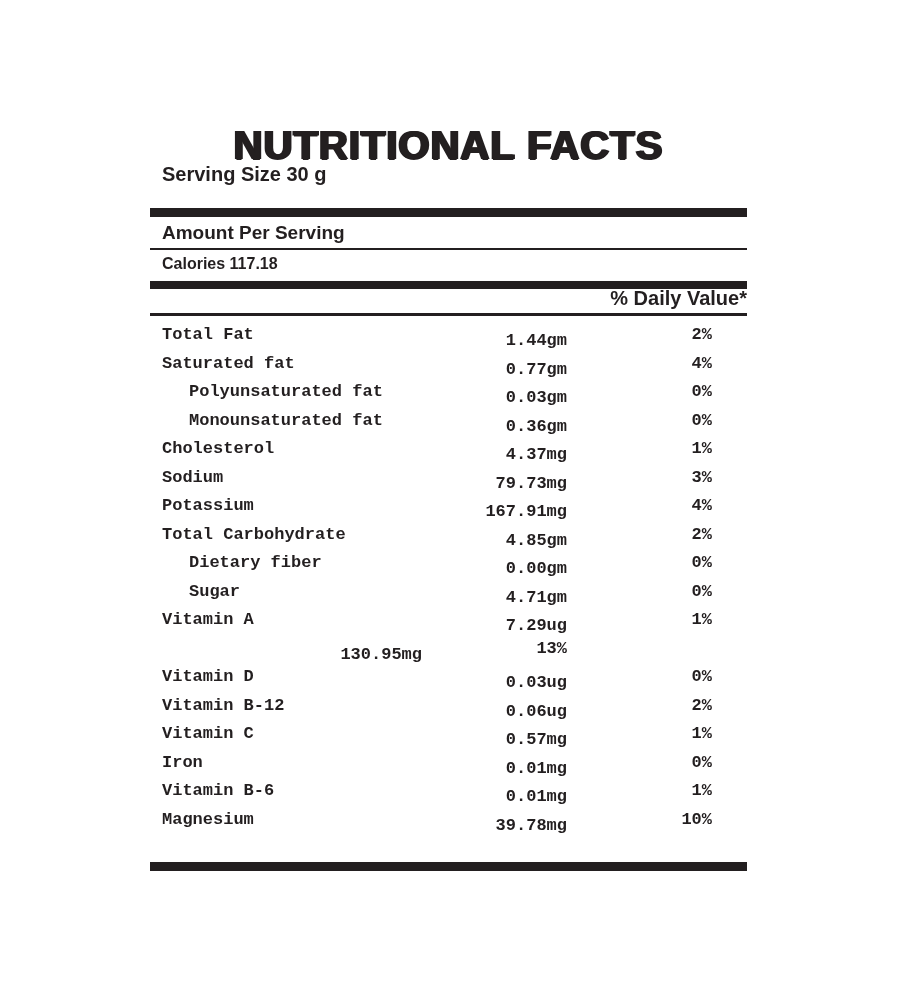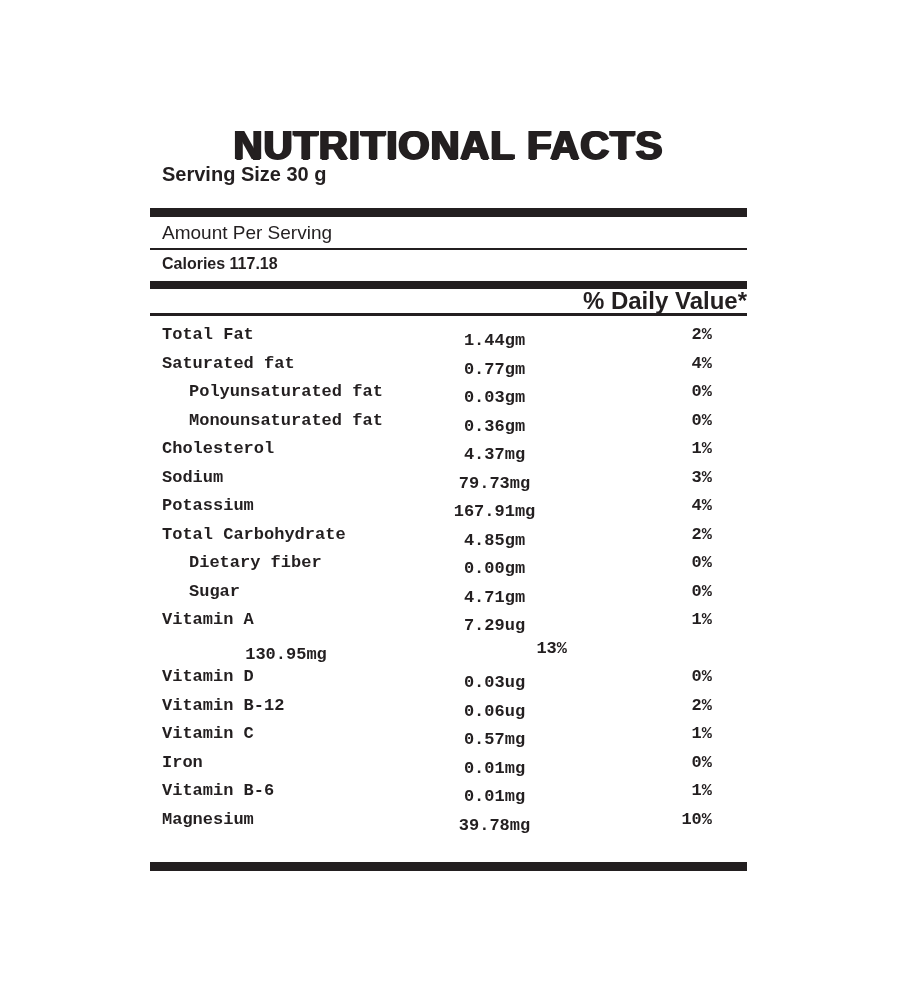--- a/index.html
+++ b/index.html
@@ -57,59 +57,59 @@
   .bar-top        { top: 208px; height: 9px; }
   .rule-thin      { top: 248px; height: 2px; }
   .bar-calories   { top: 281px; height: 8px; }
   .rule-medium    { top: 313px; height: 3px; }
   .bar-bottom     { top: 862px; height: 9px; }
   .amount-per-serving {
     position: absolute;
     top: 222px;
     left: 12px;
     font-size: 19px;
-    font-weight: normal;
+    font-weight: bold;
     white-space: nowrap;
   }
   .calories-line {
     position: absolute;
     top: 255px;
     left: 12px;
     font-size: 16px;
     font-weight: bold;
     white-space: nowrap;
   }
   .dv-header {
     position: absolute;
     top: 287px;
     left: 0;
     width: 100%;
     text-align: right;
-    font-size: 24px;
+    font-size: 20px;
     font-weight: bold;
     white-space: nowrap;
   }
   .rows {
     position: absolute;
     top: 319px;
     left: 0;
     width: 100%;
     font-family: Liberation Mono, monospace;
   }
   .nutrient-row {
     display: grid;
     grid-template-columns: 272px 145px 145px;
     height: 28.5px;
     align-items: center;
     font-size: 17px;
     font-weight: bold;
   }
   .nutrient-row .name   { padding-left: 12px; white-space: nowrap; }
   .nutrient-row.indent .name { padding-left: 39px; }
-  .nutrient-row .amount { text-align: center; white-space: nowrap; margin-top: 12px; }
+  .nutrient-row .amount { text-align: right; white-space: nowrap; margin-top: 12px; }
   .nutrient-row .pct    { text-align: right; white-space: nowrap; }
 </style>
 </head>
 <body>
 
 <div class="stage">
   <div class="label-wrap">
 
     <div class="title">NUTRITIONAL FACTS</div>
 

